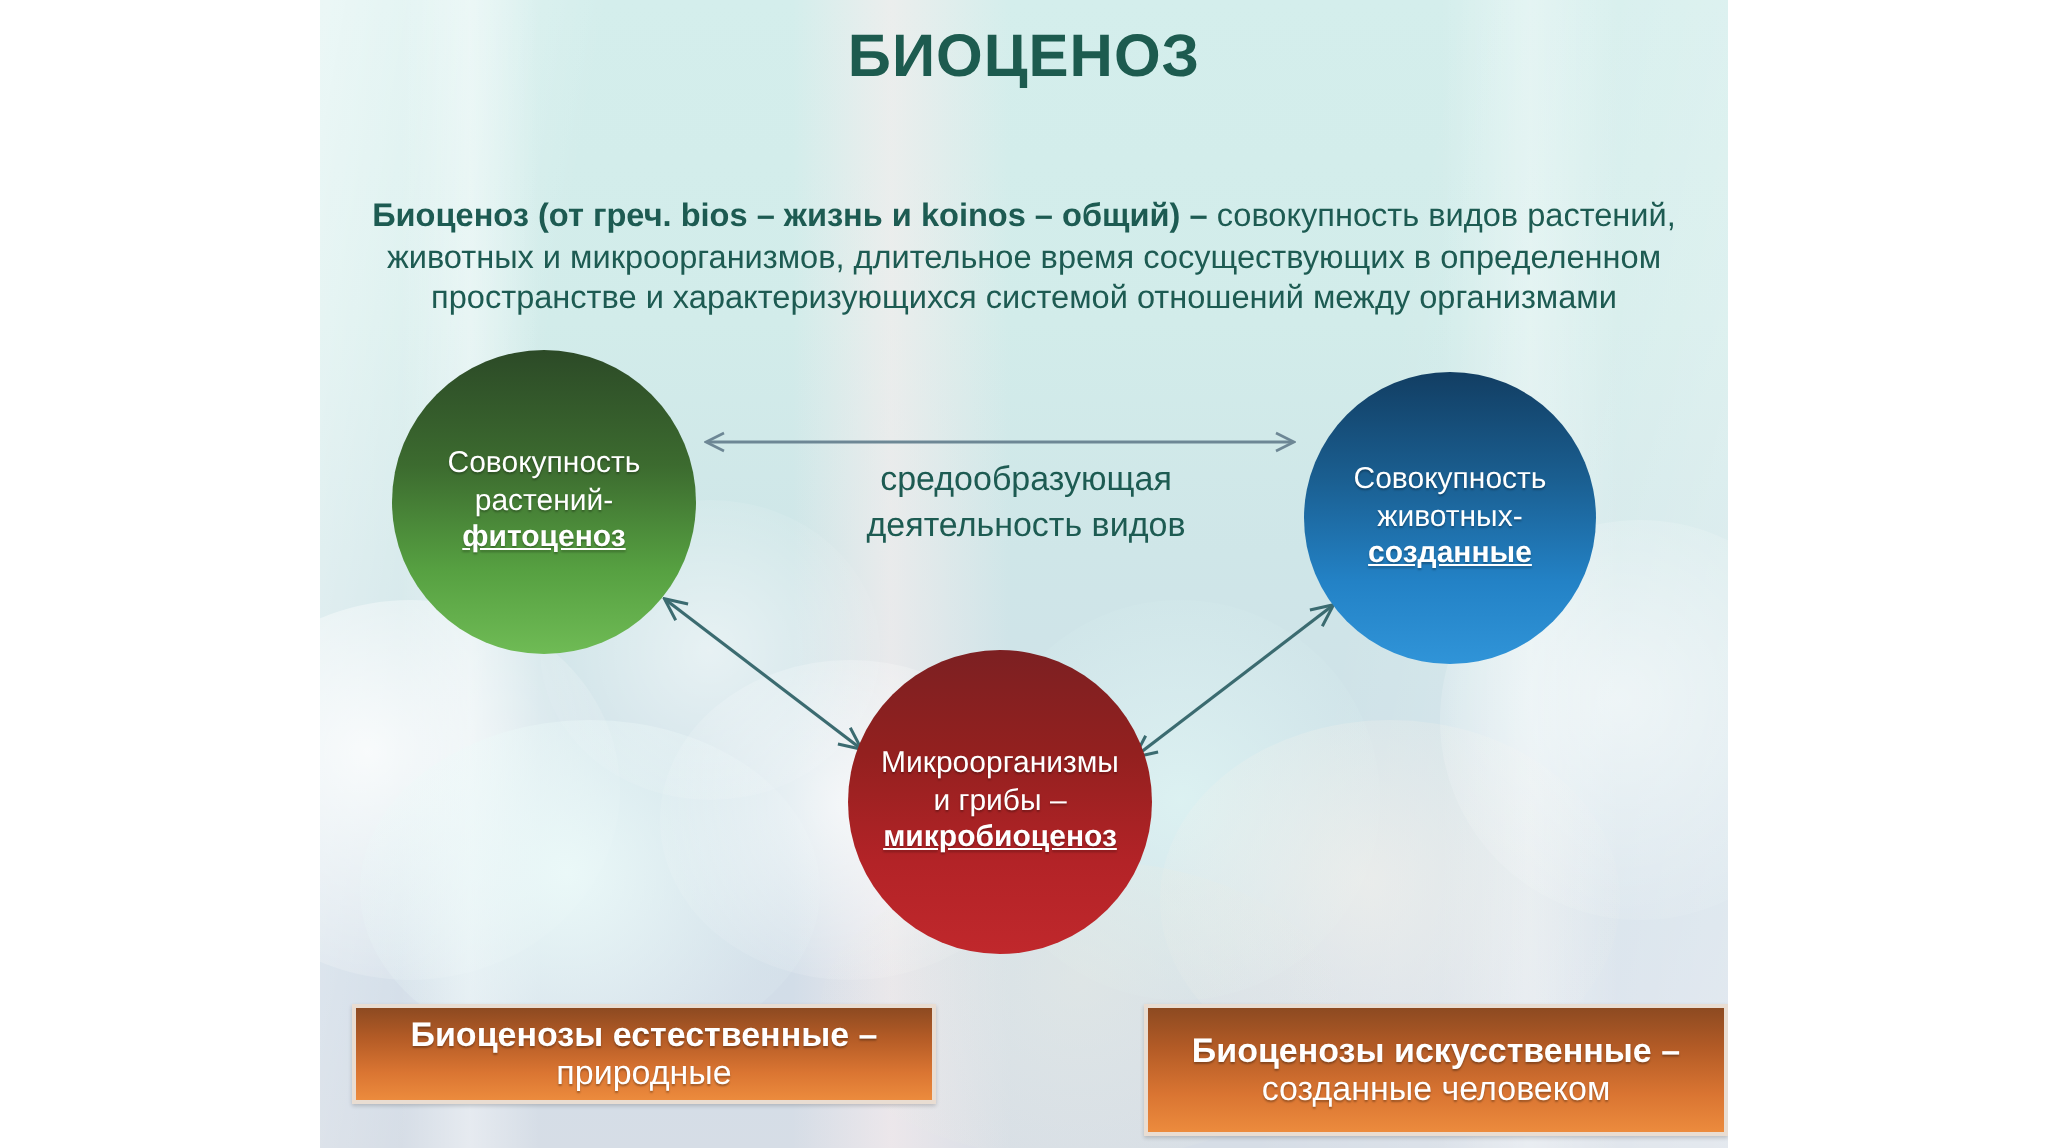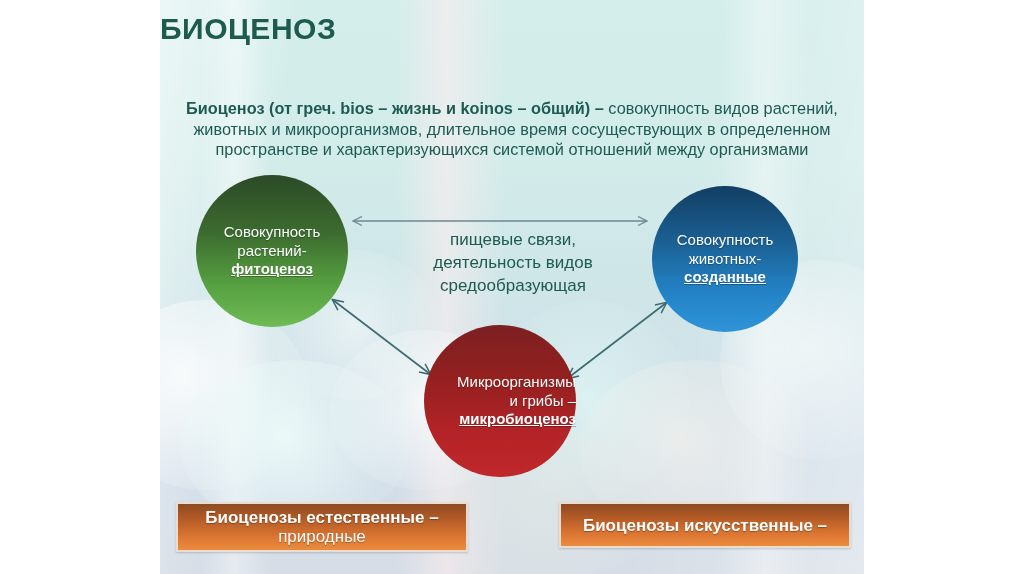--- a/index.html
+++ b/index.html
@@ -56,21 +56,21 @@
     height: 100%;
     pointer-events: none;
   }
 
   
   #title {
     position: absolute;
     left: 0;
     top: 12px;
     width: 704px;
-    text-align: left;
+    text-align: center;
     font-size: 30px;
     font-weight: bold;
     letter-spacing: 0.5px;
     color: #1d5b4f;
   }
 
   
   #definition {
     position: absolute;
     left: 18px;
@@ -122,21 +122,20 @@
     width: 146px;
     height: 146px;
     background: linear-gradient(180deg, #123e63 0%, #1a5e90 36%, #2382c6 72%, #3094d8 100%);
   }
   #circle-micro {
     left: 264px;
     top: 325px;
     width: 152px;
     height: 152px;
     background: linear-gradient(180deg, #7c2022 0%, #93201f 34%, #b32327 70%, #c0282c 100%);
-    align-items: flex-end;
   }
 
   
   #center-label {
     position: absolute;
     left: 200px;
     top: 228px;
     width: 306px;
     text-align: center;
     font-size: 17px;
@@ -177,24 +176,24 @@
   .bottom-box .ln.b {
     font-weight: bold;
   }
   #box-natural {
     left: 16px;
     top: 502px;
     width: 292px;
     height: 50px;
   }
   #box-artificial {
-    left: 399px;
+    left: 412px;
     top: 502px;
     width: 292px;
-    height: 46px;
+    height: 66px;
   }
 </style>
 </head>
 <body>
 
 <div id="stage">
 
   <div id="slide">
 
     <div class="v-streak" style="left:40px;width:70px;background:linear-gradient(90deg,rgba(255,255,255,0) 0%,rgba(255,255,255,0.40) 50%,rgba(255,255,255,0) 100%);"></div>
@@ -252,28 +251,28 @@
       <span class="ln b">созданные</span>
     </div>
 
     <div class="circle" id="circle-micro">
       <span class="ln">Микроорганизмы</span>
       <span class="ln">и грибы –</span>
       <span class="ln b">микробиоценоз</span>
     </div>
 
     <div id="center-label">
-      <div>пищевые связи,</div>
+      <div>средообразующая</div>
       <div>деятельность видов</div>
-      <div>средообразующая</div>
     </div>
 
     <div class="bottom-box" id="box-natural">
       <span class="ln b">Биоценозы естественные –</span>
       <span class="ln">природные</span>
     </div>
 
     <div class="bottom-box" id="box-artificial">
       <span class="ln b">Биоценозы искусственные –</span>
+      <span class="ln">созданные человеком</span>
     </div>
 
   </div>
 </div>
 
 </body></html>

